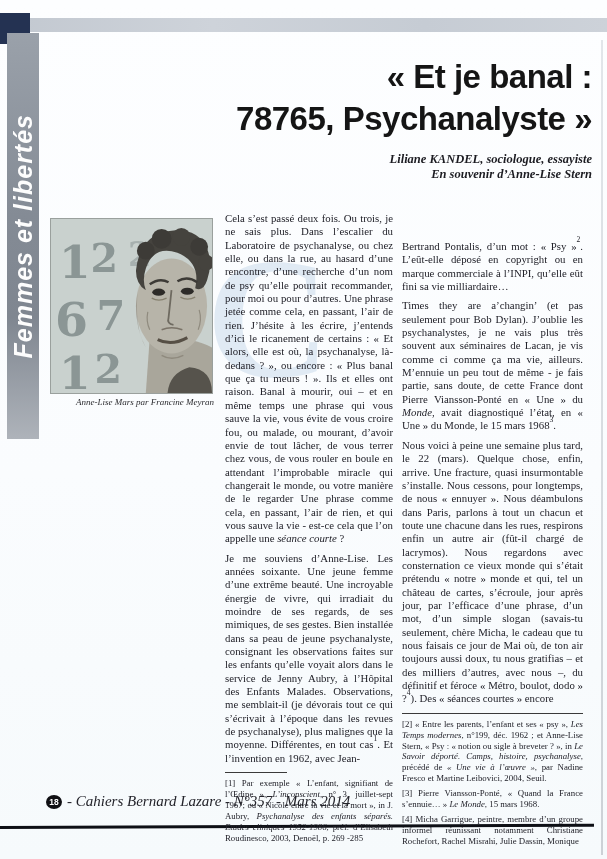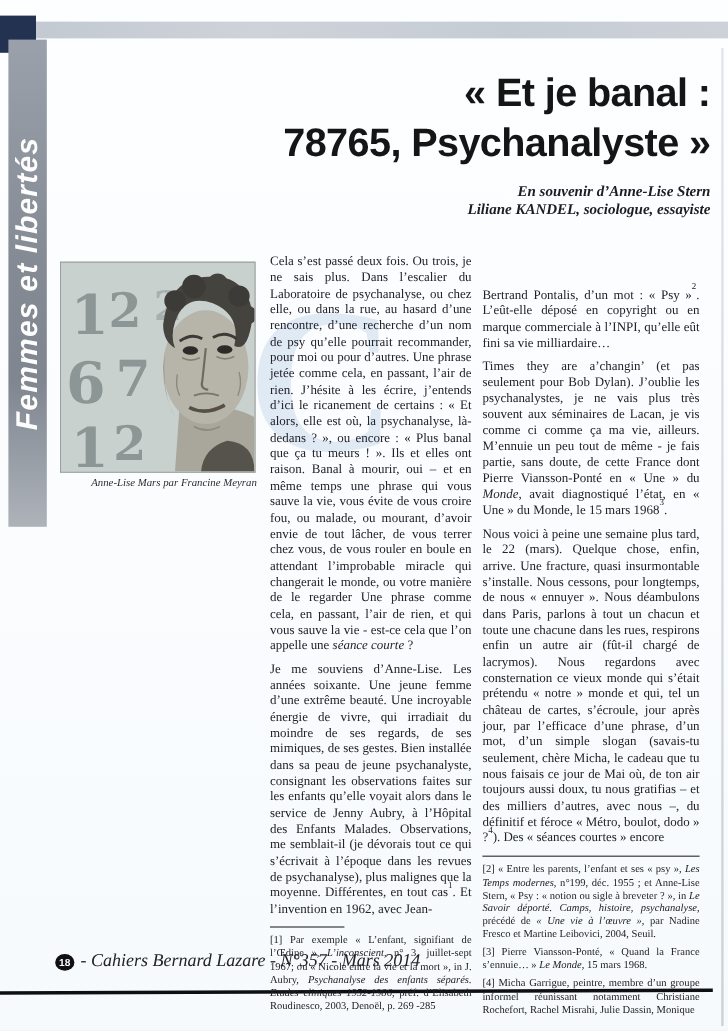--- a/index.html
+++ b/index.html
@@ -71,22 +71,22 @@
   </div>
 
   <div class="watermark">C</div>
 
   <div class="titleblock">
     <div>« Et je banal :</div>
     <div>78765, Psychanalyste »</div>
   </div>
 
   <div class="subblock">
+    <div>Liliane KANDEL, sociologue, essayiste</div>
     <div>En souvenir d’Anne-Lise Stern</div>
-    <div>Liliane KANDEL, sociologue, essayiste</div>
   </div>
 
   <div class="portrait">
     <svg viewBox="0 0 163 176">
       <rect x="0" y="0" width="163" height="176" fill="#cdd4d1"></rect>
       <rect x="0" y="0" width="163" height="176" fill="#c3cbc9" opacity="0.35"></rect>
       <g font-family="DejaVu Serif, serif" font-weight="bold" fill="#7c8887" opacity="0.8">
         <text x="8" y="60" font-size="46">1</text>
         <text x="40" y="54" font-size="40">2</text>
         <text x="78" y="48" font-size="34" opacity="0.55">2</text>
@@ -129,21 +129,21 @@
     <p><span>Je me souviens d’Anne-Lise. Les années soixante. Une jeune femme d’une extrême beauté. Une incroyable énergie de vivre, qui irradiait du moindre de ses regards, de ses mimiques, de ses gestes. Bien installée dans sa peau de jeune psychanalyste, consignant les observations faites sur les enfants qu’elle voyait alors dans le service de Jenny Aubry, à l’Hôpital des Enfants Malades. Observations, me semblait-il (je dévorais tout ce qui s’écrivait à l’époque dans les revues de psychanalyse), plus malignes que la moyenne. Différentes, en tout cas</span><sup>1</sup><span>. Et l’invention en 1962, avec Jean-</span></p>
     <div class="fnsep short"></div>
     <div class="fn"><span>[1] Par exemple « L’enfant, signifiant de l’Œdipe », </span><em>L’inconscient</em><span>, n° 3, juillet-sept 1967; ou « Nicole entre la vie et la mort », in J. Aubry, </span><em>Psychanalyse des enfants séparés. Etudes cliniques 1952-1986</em><span>, préf. d’Elisabeth Roudinesco, 2003, Denoël, p. 269 -285</span></div>
   </div>
 
   <div class="col col-right">
     <p><span>Bertrand Pontalis, d’un mot : « Psy »</span><sup>2</sup><span>. L’eût-elle déposé en copyright ou en marque commerciale à l’INPI, qu’elle eût fini sa vie milliardaire…</span></p>
     <p><span>Times they are a’changin’ (et pas seulement pour Bob Dylan). J’oublie les psychanalystes, je ne vais plus très souvent aux séminaires de Lacan, je vis comme ci comme ça ma vie, ailleurs. M’ennuie un peu tout de même - je fais partie, sans doute, de cette France dont Pierre Viansson-Ponté en « Une » du </span><em>Monde</em><span>, avait diagnostiqué l’état, en « Une » du Monde, le 15 mars 1968</span><sup>3</sup><span>.</span></p>
     <p><span>Nous voici à peine une semaine plus tard, le 22 (mars). Quelque chose, enfin, arrive. Une fracture, quasi insurmontable s’installe. Nous cessons, pour longtemps, de nous « ennuyer ». Nous déambulons dans Paris, parlons à tout un chacun et toute une chacune dans les rues, respirons enfin un autre air (fût-il chargé de lacrymos). Nous regardons avec consternation ce vieux monde qui s’était prétendu « notre » monde et qui, tel un château de cartes, s’écroule, jour après jour, par l’efficace d’une phrase, d’un mot, d’un simple slogan (savais-tu seulement, chère Micha, le cadeau que tu nous faisais ce jour de Mai où, de ton air toujours aussi doux, tu nous gratifias – et des milliers d’autres, avec nous –, du définitif et féroce « Métro, boulot, dodo » ?</span><sup>4</sup><span>). Des « séances courtes » encore</span></p>
     <div class="fnsep"></div>
-    <div class="fn"><span>[2] « Entre les parents, l’enfant et ses « psy », </span><em>Les Temps modernes</em><span>, n°199, déc. 1955 ; et Anne-Lise Stern, « Psy : « notion ou sigle à breveter ? », in </span><em>Le Savoir déporté. Camps, histoire, psychanalyse</em><span>, précédé de </span><em>« Une vie à l’œuvre »</em><span>, par Nadine Fresco et Martine Leibovici, 2004, Seuil.</span></div>
+    <div class="fn"><span>[2] « Entre les parents, l’enfant et ses « psy », </span><em>Les Temps modernes</em><span>, n°199, déc. 1962 ; et Anne-Lise Stern, « Psy : « notion ou sigle à breveter ? », in </span><em>Le Savoir déporté. Camps, histoire, psychanalyse</em><span>, précédé de </span><em>« Une vie à l’œuvre »</em><span>, par Nadine Fresco et Martine Leibovici, 2004, Seuil.</span></div>
     <div class="fn"><span>[3] Pierre Viansson-Ponté, « Quand la France s’ennuie… » </span><em>Le Monde</em><span>, 15 mars 1968.</span></div>
     <div class="fn"><span>[4] Micha Garrigue, peintre, membre d’un groupe informel réunissant notamment Christiane Rochefort, Rachel Misrahi, Julie Dassin, Monique</span></div>
   </div>
 
   <div class="footer">
     <div class="pagenum">18</div>
     <div class="footer-text">- Cahiers Bernard Lazare - N°357 - Mars 2014</div>
   </div>
 
   <div class="bottomrule"></div>

